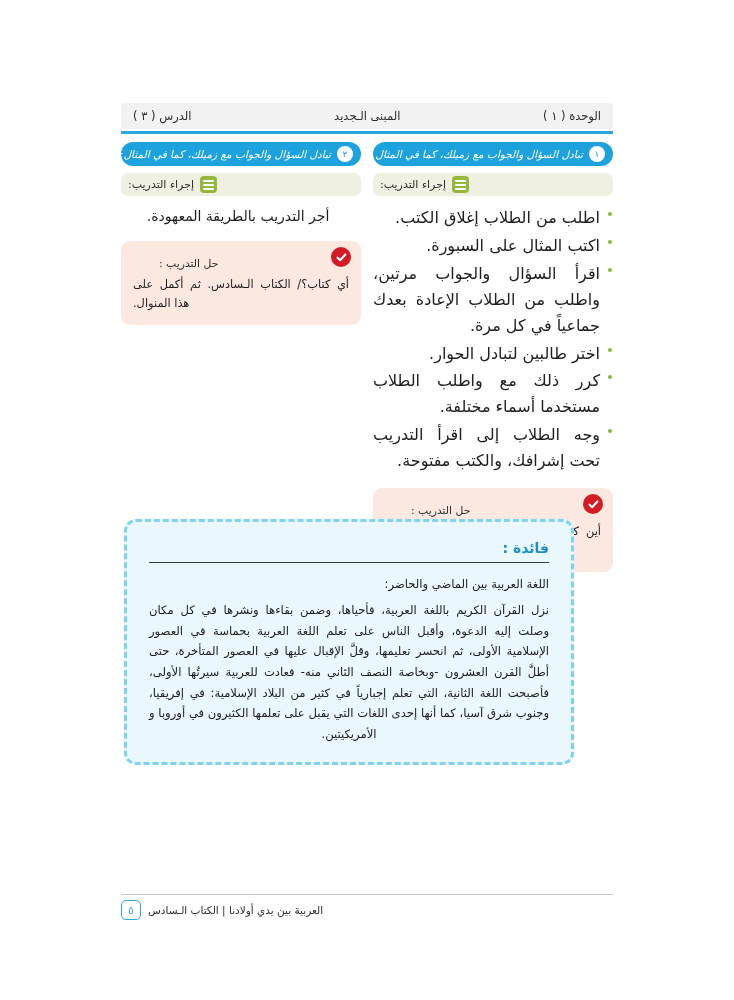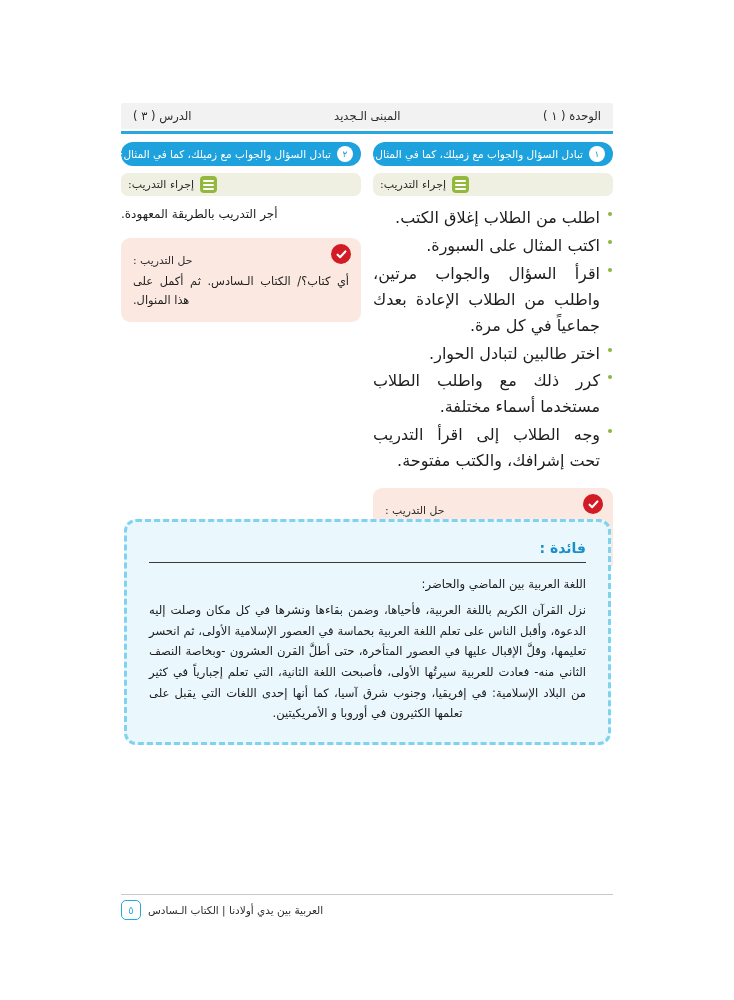--- a/index.html
+++ b/index.html
@@ -85,21 +85,21 @@
     border-radius: 50%;
     background: #ffffff;
     color: #1b97d4;
     font-size: 9px;
     display: flex;
     align-items: center;
     justify-content: center;
     margin-left: 6px;
     line-height: 1;
   }
-  .title-text { flex: 1 1 auto; }
+  .title-text { flex: 1 1 auto; font-style: italic; }
 
   
   .proc-label {
     margin-top: 7px;
     background: #eff0e2;
     border-radius: 7px;
     height: 23px;
     display: flex;
     align-items: center;
     justify-content: flex-end;
@@ -157,24 +157,24 @@
     width: 4px;
     height: 4px;
     border-radius: 50%;
     background: #8db63f;
   }
 
   
   .plain-proc {
     margin-top: 9px;
     direction: rtl;
-    font-size: 12px;
+    font-size: 14px;
     color: #1d1d1d;
     line-height: 1.6;
-    text-align: left;
+    text-align: center;
     padding-right: 6px;
   }
 
   
   .answer-box {
     position: relative;
     margin-top: 14px;
     background: #fbe9e1;
     border-radius: 9px;
     padding: 16px 12px 12px 12px;
@@ -196,36 +196,36 @@
     right: 10px;
     width: 20px;
     height: 20px;
     border-radius: 50%;
     background: #d21b25;
     display: flex;
     align-items: center;
     justify-content: center;
   }
   .check-icon svg { display: block; }
-  .answer-head .ah-text { }
+  .answer-head .ah-text { margin-left: 26px; }
   .answer-body {
     font-size: 11.4px;
     color: #1d1d1d;
     line-height: 1.65;
     text-align: justify;
     text-align-last: left;
     direction: rtl;
   }
 
   
   .benefit-box {
     position: absolute;
     left: 124px;
     top: 519px;
-    width: 487px;
+    width: 450px;
     box-sizing: border-box;
     background: #eaf7fc;
     border: 3px dashed #7fd3ef;
     border-radius: 12px;
     padding: 14px 22px 18px 22px;
     direction: rtl;
   }
   .benefit-title {
     font-size: 14px;
     font-weight: bold;

